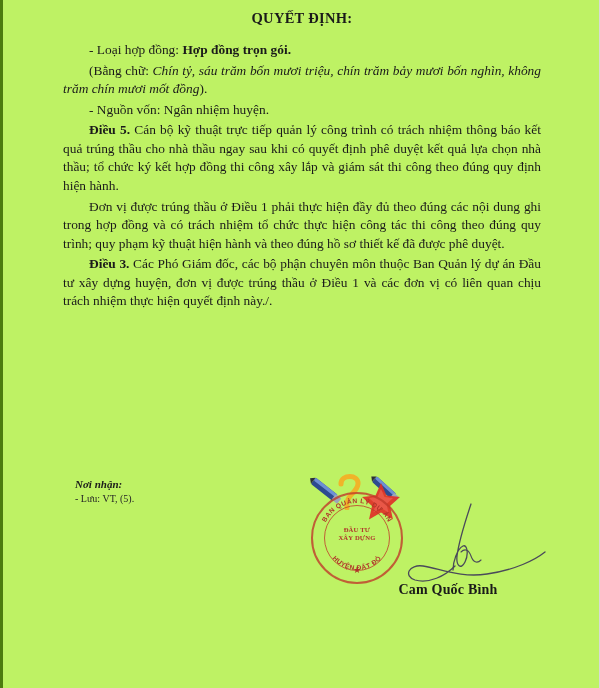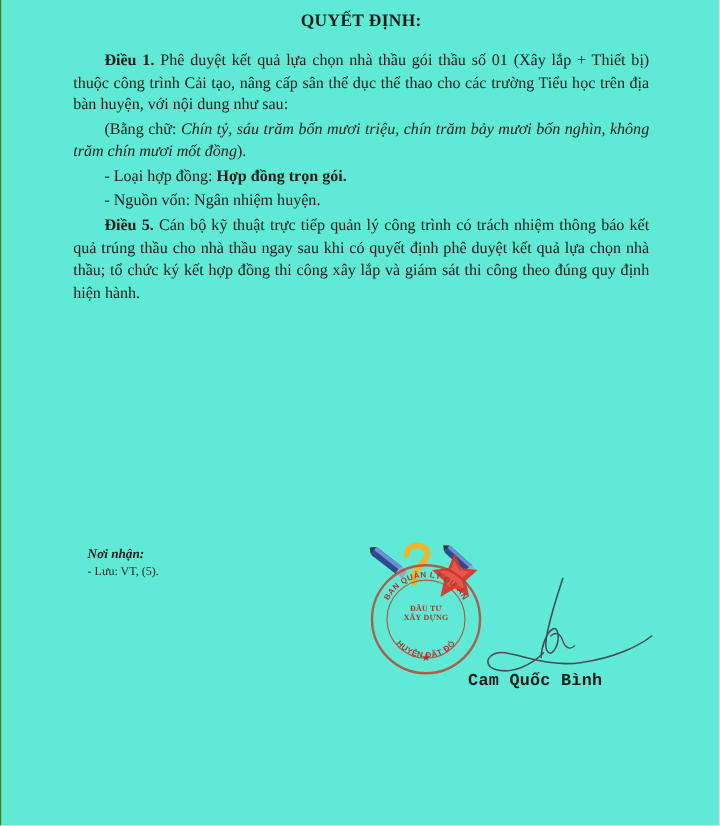--- a/index.html
+++ b/index.html
@@ -12,22 +12,22 @@
     width: 600px;
     height: 688px;
     position: relative;
     overflow: hidden;
     font-family: "Liberation Serif", "DejaVu Serif", serif;
     color: #1a1a1a;
   }
   .page {
     position: absolute;
     inset: 0;
-    background: #5eead4;
-    border-left: 1px solid #4d7c0f;
+    background: #bef264;
+    border-left: 3px solid #4d7c0f;
     border-right: 1px solid #d8d8d8;
     box-sizing: border-box;
   }
   .content {
     position: absolute;
     left: 60px;
     right: 58px;
     top: 0;
   }
   .doc-title {
@@ -54,21 +54,21 @@
     text-indent: 26px;
   }
   .b { font-weight: bold; }
   .i { font-style: italic; }
 
   
   .footer {
     position: absolute;
     left: 0;
     right: 0;
-    top: 448px;
+    top: 470px;
     height: 160px;
   }
   .recipients {
     position: absolute;
     left: 72px;
     top: 8px;
     width: 210px;
   }
   .recipients-title {
     font-weight: bold;
@@ -96,21 +96,20 @@
   }
   .signer-name {
     position: absolute;
     left: 40px;
     top: 112px;
     width: 210px;
     text-align: center;
     font-weight: bold;
     font-size: 14px;
     letter-spacing: 0.2px;
-    font-family: Liberation Mono, monospace;
   }
 
   
   .seal {
     position: absolute;
     left: 8px;
     top: 22px;
     width: 92px;
     height: 92px;
   }
@@ -181,34 +180,35 @@
 </style>
 </head>
 <body>
 
 <div class="page">
 
   <div class="content">
 
     <div class="doc-title">QUYẾT ĐỊNH:</div>
 
-    <p class="body-par"><span class="b">Điều 1.</span><span> Phê duyệt kết quả lựa chọn nhà thầu gói thầu số 01 (Xây lắp + Thiết bị) thuộc công trình Cải tạo, nâng cấp sân thể dục thể thao cho các trường Tiểu học trên địa bàn huyện, với nội dung như sau:</span></p>
-
-
+
+
+
+    <p class="bullet"><span>- Loại hợp đồng: </span><span class="b">Hợp đồng trọn gói.</span></p>
 
     <p class="bullet"><span>(Bằng chữ: </span><span class="i">Chín tỷ, sáu trăm bốn mươi triệu, chín trăm bảy mươi bốn nghìn, không trăm chín mươi mốt đồng</span><span>).</span></p>
 
-    <p class="bullet"><span>- Loại hợp đồng: </span><span class="b">Hợp đồng trọn gói.</span></p>
-
 
     <p class="bullet"><span>- Nguồn vốn: Ngân nhiệm huyện.</span></p>
 
     <p class="body-par"><span class="b">Điều 5.</span><span> Cán bộ kỹ thuật trực tiếp quản lý công trình có trách nhiệm thông báo kết quả trúng thầu cho nhà thầu ngay sau khi có quyết định phê duyệt kết quả lựa chọn nhà thầu; tổ chức ký kết hợp đồng thi công xây lắp và giám sát thi công theo đúng quy định hiện hành.</span></p>
 
-
+    <p class="body-par">Đơn vị được trúng thầu ở Điều 1 phải thực hiện đầy đủ theo đúng các nội dung ghi trong hợp đồng và có trách nhiệm tổ chức thực hiện công tác thi công theo đúng quy trình; quy phạm kỹ thuật hiện hành và theo đúng hồ sơ thiết kế đã được phê duyệt.</p>
+
+    <p class="body-par"><span class="b">Điều 3.</span><span> Các Phó Giám đốc, các bộ phận chuyên môn thuộc Ban Quản lý dự án Đầu tư xây dựng huyện, đơn vị được trúng thầu ở Điều 1 và các đơn vị có liên quan chịu trách nhiệm thực hiện quyết định này./.</span></p>
 
   </div>
 
   <div class="footer">
 
     <div class="recipients">
       <div class="recipients-title">Nơi nhận:</div>
       <div class="recipients-item">- Lưu: VT, (5).</div>
     </div>
 

